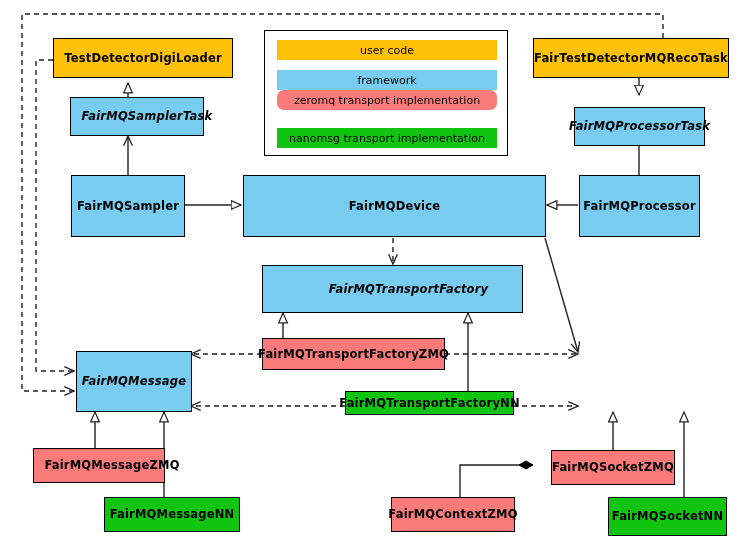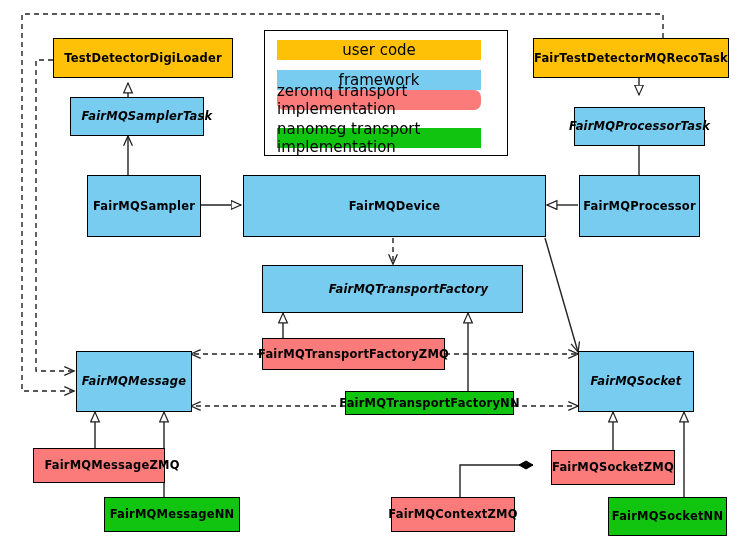--- a/index.html
+++ b/index.html
@@ -21,23 +21,23 @@
   .node.italic{font-style:italic;}
   .c-user{background:#FFC107;}
   .c-framework{background:#77CCF0;}
   .c-zmq{background:#FB7B7B;}
   .c-nn{background:#10C410;}
   #legend{
     position:absolute;left:264px;top:30px;width:244px;height:126px;
     background:#ffffff;border:1.4px solid #000;box-sizing:border-box;
   }
   .legend-row{
-    position:absolute;left:12px;width:204px;height:20px;
+    position:absolute;left:12px;width:220px;height:20px;
     display:flex;align-items:center;justify-content:center;
-    font-size:15px;font-weight:normal;color:#000;
+    font-size:11px;font-weight:normal;color:#000;
   }
   .lr0{top:9px;}
   .lr1{top:39px;}
   .lr2{top:59px;border-radius:7px;}
   .lr3{top:97px;}
 </style>
 </head>
 <body>
 
 <div id="canvas">
@@ -105,39 +105,38 @@
     <div class="legend-row lr0 c-user">user code</div>
     <div class="legend-row lr1 c-framework">framework</div>
     <div class="legend-row lr2 c-zmq">zeromq transport implementation</div>
     <div class="legend-row lr3 c-nn">nanomsg transport implementation</div>
   </div>
 
   <div class="node c-user" style="left:53px;top:38px;width:180px;height:40px;">TestDetectorDigiLoader</div>
 
   <div class="node c-framework italic" style="left:70px;top:97px;width:134px;height:39px;padding-left:20px;">FairMQSamplerTask</div>
 
-  <div class="node c-framework" style="left:71px;top:175px;width:114px;height:62px;margin-left:16px;">FairMQSampler</div>
+  <div class="node c-framework" style="left:71px;top:175px;width:114px;height:62px;">FairMQSampler</div>
 
   <div class="node c-framework" style="left:243px;top:175px;width:303px;height:62px;">FairMQDevice</div>
 
   <div class="node c-framework" style="left:579px;top:175px;width:121px;height:62px;">FairMQProcessor</div>
 
   <div class="node c-framework italic" style="left:574px;top:107px;width:131px;height:39px;">FairMQProcessorTask</div>
 
   <div class="node c-user" style="left:533px;top:38px;width:196px;height:40px;">FairTestDetectorMQRecoTask</div>
 
   <div class="node c-framework italic" style="left:262px;top:265px;width:261px;height:48px;padding-left:32px;">FairMQTransportFactory</div>
 
   <div class="node c-zmq" style="left:262px;top:338px;width:183px;height:32px;">FairMQTransportFactoryZMQ</div>
 
   <div class="node c-nn" style="left:345px;top:391px;width:169px;height:24px;">FairMQTransportFactoryNN</div>
 
   <div class="node c-framework italic" style="left:76px;top:351px;width:116px;height:61px;">FairMQMessage</div>
 
-  <div class="node c-framework italic" style="left:578px;top:351px;width:116px;height:61px;">FairMQSocket</div>
 
   <div class="node c-zmq" style="left:33px;top:448px;width:132px;height:35px;padding-left:26px;">FairMQMessageZMQ</div>
 
   <div class="node c-nn" style="left:104px;top:497px;width:136px;height:35px;">FairMQMessageNN</div>
 
   <div class="node c-zmq" style="left:551px;top:450px;width:124px;height:35px;">FairMQSocketZMQ</div>
 
   <div class="node c-nn" style="left:608px;top:497px;width:119px;height:39px;">FairMQSocketNN</div>
 
   <div class="node c-zmq" style="left:391px;top:497px;width:124px;height:35px;">FairMQContextZMQ</div>

